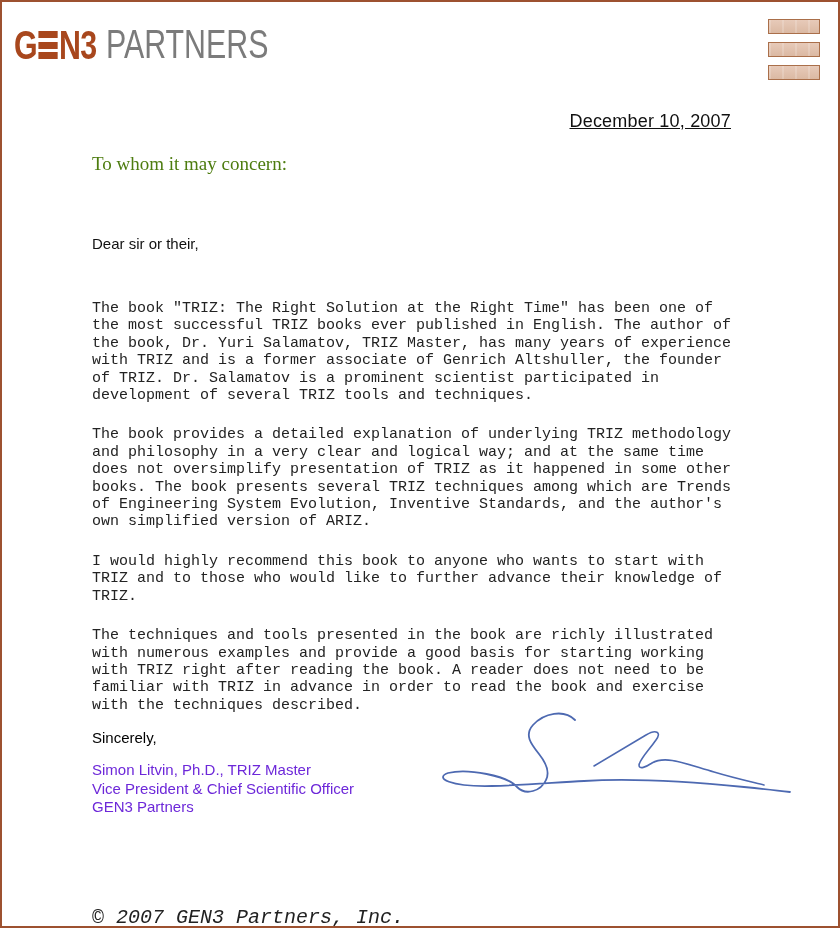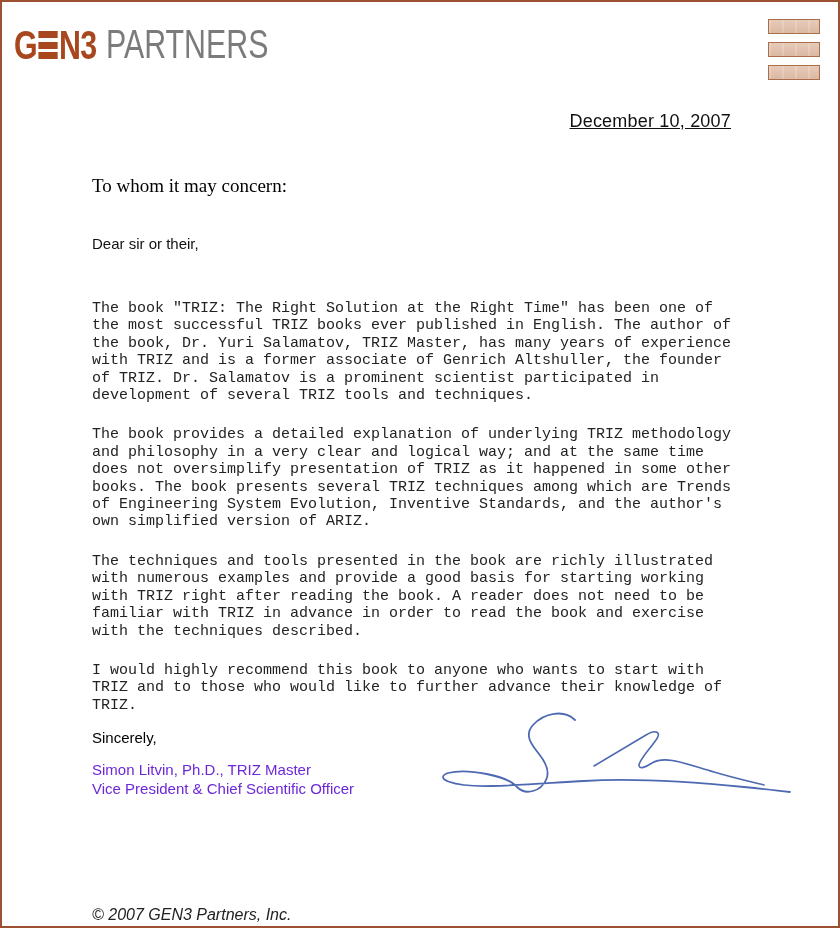--- a/index.html
+++ b/index.html
@@ -51,21 +51,21 @@
   }
 
   
   .date-line {
     position: absolute; top: 109px; right: 107px;
     font-size: 18px; color: #111; letter-spacing: 0.2px; text-decoration: underline;
   }
   .formal-salutation {
     position: absolute; left: 90px; top: 151px;
     font-family: "Liberation Serif", serif;
-    font-size: 19px; color: #000000; margin-top: 22px;
+    font-size: 19px; color: #4d7c0f;
   }
   .greeting {
     position: absolute; left: 90px; top: 233px;
     font-size: 15px; color: #111;
   }
   .letter-body {
     position: absolute; left: 90px; top: 298px; width: 660px;
     font-family: "Liberation Mono", "DejaVu Sans Mono", monospace;
     font-size: 15px; line-height: 17.4px; color: #232323;
   }
@@ -77,22 +77,22 @@
   .signature-svg {
     position: absolute; left: 432px; top: 702px;
     width: 360px; height: 100px;
   }
   .signer-block {
     position: absolute; left: 90px; top: 759px;
     font-size: 15px; line-height: 18.5px; color: #6d28d9;
   }
   .page-footer {
     position: absolute; left: 90px; top: 904px;
-    font-family: Liberation Sans, sans-serif; font-style: italic;
-    font-size: 16px; color: #222; text-align: center;
+    font-family: Liberation Mono, monospace; font-style: italic;
+    font-size: 20px; color: #222; text-align: center;
   }
 </style>
 </head>
 <body>
 
 <div class="page">
 
   <div class="logo">
     <span class="gen3">
         <span>G</span>
@@ -124,41 +124,42 @@
 the book, Dr. Yuri Salamatov, TRIZ Master, has many years of experience
 with TRIZ and is a former associate of Genrich Altshuller, the founder
 of TRIZ. Dr. Salamatov is a prominent scientist participated in
 development of several TRIZ tools and techniques.</p>
     <p>The book provides a detailed explanation of underlying TRIZ methodology
 and philosophy in a very clear and logical way; and at the same time
 does not oversimplify presentation of TRIZ as it happened in some other
 books. The book presents several TRIZ techniques among which are Trends
 of Engineering System Evolution, Inventive Standards, and the author's
 own simplified version of ARIZ.</p>
+    <p>I would highly recommend this book to anyone who wants to start with
+TRIZ and to those who would like to further advance their knowledge of
+TRIZ.</p>
     <p>The techniques and tools presented in the book are richly illustrated
 with numerous examples and provide a good basis for starting working
 with TRIZ right after reading the book. A reader does not need to be
 familiar with TRIZ in advance in order to read the book and exercise
 with the techniques described.</p>
-    <p>I would highly recommend this book to anyone who wants to start with
-TRIZ and to those who would like to further advance their knowledge of
-TRIZ.</p>
   </div>
 
   <div class="closing">Sincerely,</div>
 
   <svg class="signature-svg" viewBox="0 0 360 100" fill="none" xmlns="http://www.w3.org/2000/svg">
     <path d="M141,16 C130,5 110,9 99,21 C90,31 97,40 105,50 C113,60 116,68 112,76
              C107,87 92,92 83,83 C74,72 34,64 14,69 C0,74 16,83 58,82
              C96,81 125,78 150,77 C200,74 260,78 310,83 C330,85 348,87 356,88" stroke="#4d69b1" stroke-width="1.8" stroke-linecap="round"></path>
     <path d="M160,62 C180,50 200,38 212,31 C222,25 228,28 222,36
              C215,46 206,55 205,61 C205,66 212,63 218,59
              C232,51 252,60 280,68 C300,74 318,78 330,81" stroke="#4d69b1" stroke-width="1.6" stroke-linecap="round"></path>
   </svg>
 
   <div class="signer-block">
     <div>Simon Litvin, Ph.D., TRIZ Master</div>
     <div>Vice President &amp; Chief Scientific Officer</div>
+    <div>GEN3 Partners</div>
   </div>
 
   <div class="page-footer">© 2007 GEN3 Partners, Inc.</div>
 
 </div>
 
 </body></html>

